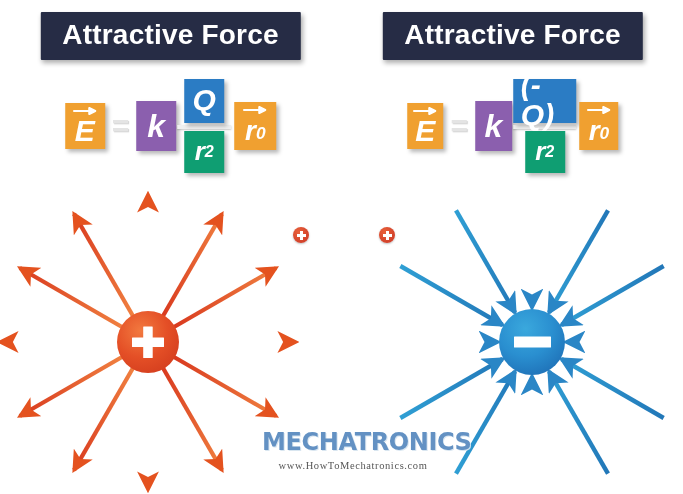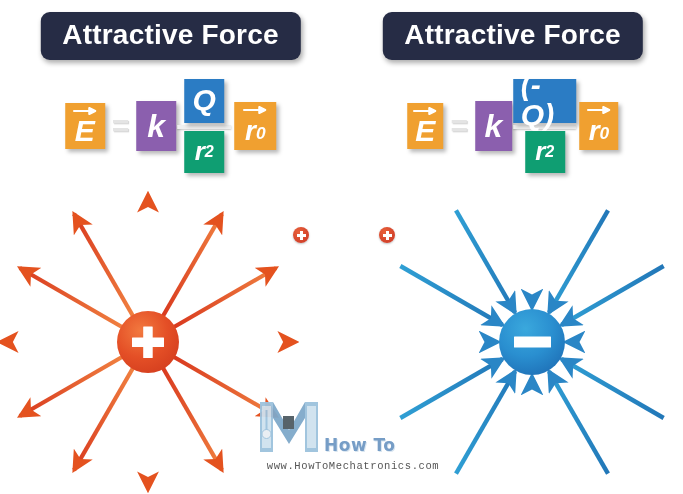--- a/index.html
+++ b/index.html
@@ -22,21 +22,21 @@
   .title-bar {
     position: absolute; top: 12px; left: 50%;
     transform: translateX(-50%);
     background: #262c45;
     color: #ffffff;
     font-size: 28px; font-weight: bold;
     letter-spacing: 0.2px;
     padding: 7px 22px 9px 22px;
     white-space: nowrap;
     box-shadow: 2px 3px 5px rgba(0,0,0,0.32);
-    border-radius: 9px;
+    border-radius: 1px;
   }
 
   
   .formula {
     position: absolute; top: 78px; left: 50%;
     transform: translateX(-50%);
     display: flex; align-items: center;
     height: 96px;
   }
   .fbox {
@@ -121,21 +121,21 @@
   }
   .wm-mech {
     font-size: 24px; font-weight: bold; color: #5b8cc0;
     letter-spacing: -0.4px; line-height: 1; margin-top: 2px;
     text-shadow: 1px 1px 0 #d8e5f0;
     font-family: "DejaVu Sans", sans-serif;
   }
   .wm-url {
     font-size: 10.5px; color: #4d4d4d; letter-spacing: 0.6px;
     margin-top: 6px; text-align: center;
-    font-family: Liberation Mono, monospace;
+    font-family: Liberation Serif, serif;
   }
 </style>
 </head>
 <body>
 
 <div class="panel panel-left">
 
   <div class="title-bar">Attractive Force</div>
 
   <div class="formula">
@@ -295,17 +295,17 @@
       <rect x="2" y="6" width="13" height="50" fill="#9dc2dd"></rect>
       <rect x="47" y="6" width="13" height="50" fill="#9dc2dd"></rect>
       <path d="M15 6 L31 34 L47 6 L47 22 L31 48 L15 22 Z" fill="#7fa9ca"></path>
       <rect x="4" y="10" width="9" height="42" fill="#cfe2ef"></rect>
       <rect x="49" y="10" width="9" height="42" fill="#cfe2ef"></rect>
       <rect x="25" y="20" width="11" height="13" fill="#4f5b63"></rect>
       <circle cx="8.5" cy="38" r="4.5" fill="#e8eef3" stroke="#9dc2dd"></circle>
       <path d="M8.5 14 v20" stroke="#9dc2dd" stroke-width="2"></path>
     </svg>
     <div class="wm-text">
-      <div class="wm-howto">How To</div>
+      <div class="wm-mech">MECHATRONICS</div>
     </div>
   </div>
   <div class="wm-url">www.HowToMechatronics.com</div>
 </div>
 
 </body></html>

